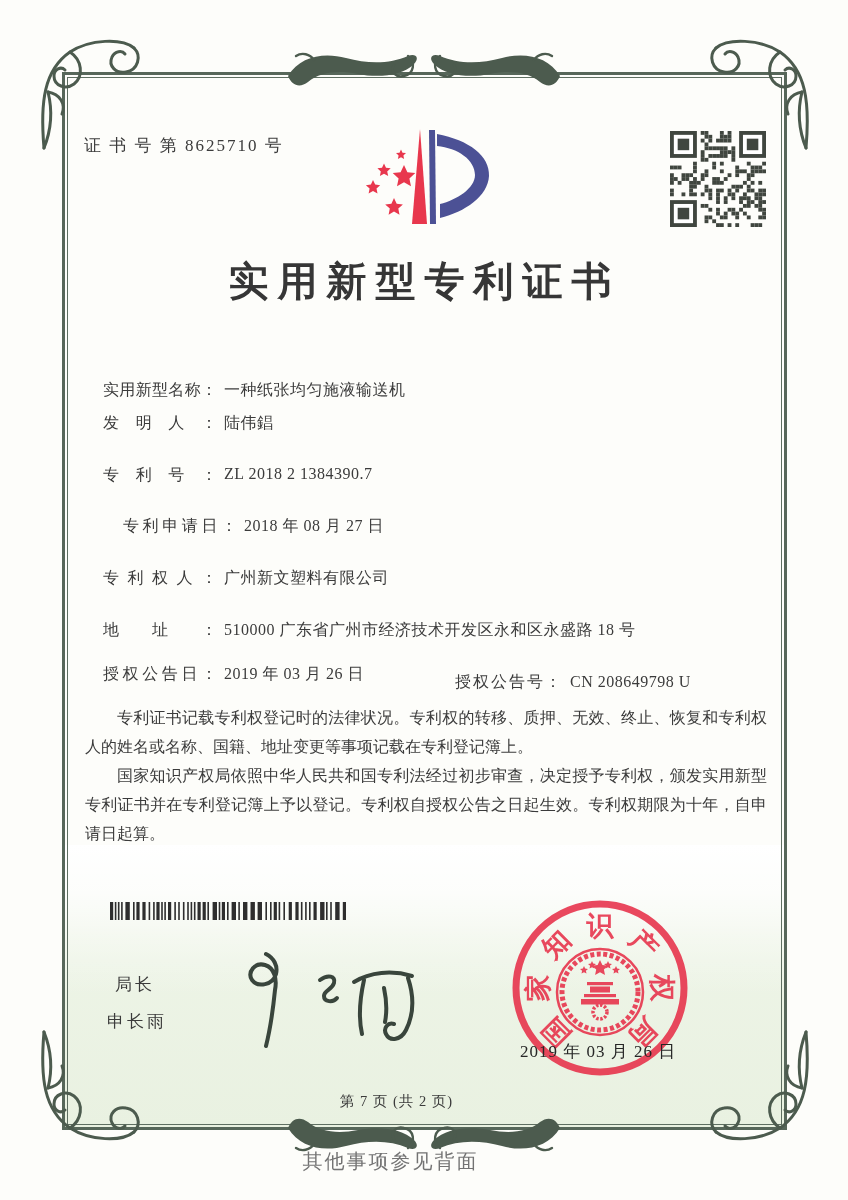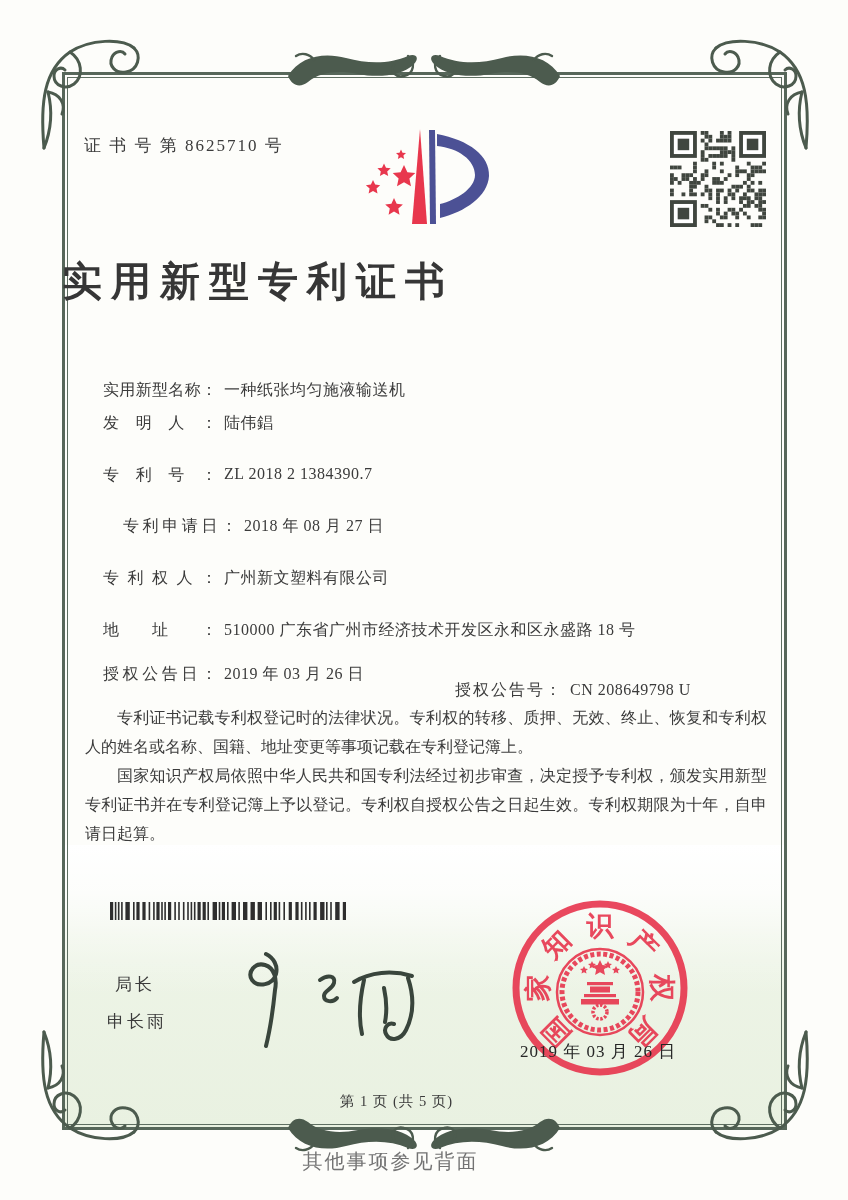--- a/index.html
+++ b/index.html
@@ -23,27 +23,27 @@
   .orn path{stroke:#4c5b4e;fill:none;stroke-width:3;stroke-linecap:round;}
   .orn .solid{fill:#4c5b4e;stroke:none;}
   .scroll path{stroke-width:2.4;}
 
   .cert-no{position:absolute;left:84px;top:134px;font-size:17px;letter-spacing:2px;z-index:3;}
 
   .logo{position:absolute;left:343px;top:116px;z-index:3;}
   .qr{position:absolute;left:670px;top:131px;z-index:3;}
   .qr .m{fill:#40463f;}
 
-  .title{position:absolute;left:62px;top:254px;width:725px;text-align:left;
+  .title{position:absolute;left:62px;top:254px;width:725px;text-align:center;
     font-size:40px;font-weight:600;letter-spacing:9px;color:#363636;z-index:3;}
 
   .row{position:absolute;left:103px;font-size:16px;white-space:nowrap;z-index:3;}
   .row .lab{display:inline-block;width:114px;text-align:justify;text-align-last:justify;vertical-align:top;}
   .row .val{padding-left:7px;letter-spacing:.5px;}
-  .row .right-part{position:absolute;left:352px;top:16px;text-align:center;}
+  .row .right-part{position:absolute;left:352px;top:8px;text-align:center;}
   .row .right-part .lab2{letter-spacing:2px;}
 
   .body-text{position:absolute;left:85px;top:703px;width:682px;font-size:16px;
     line-height:29px;text-align:justify;z-index:3;}
   .body-text p{margin:0;text-indent:2em;}
 
   .barcode{position:absolute;left:110px;top:902px;z-index:3;}
   .barcode rect{fill:#2e2e2e;}
 
   .seal{position:absolute;left:508px;top:896px;z-index:3;opacity:.88;}
@@ -505,16 +505,16 @@
     <path d="M30,4 C38,8 42,16 40,24 C37,35 22,38 16,30 C11,22 19,12 29,15 C39,18 41,30 39,40 C37,60 35,76 30,96"></path>
     <path d="M84,30 C92,24 100,26 98,33 C96,40 88,40 88,46 C88,52 97,53 101,48"></path>
     <path d="M118,32 C134,22 156,20 176,26"></path>
     <path d="M128,30 C124,48 122,66 126,84"></path>
     <path d="M172,28 C178,46 178,64 170,80 C165,90 154,92 150,84 C147,78 152,72 158,74"></path>
     <path d="M148,38 C151,52 151,62 149,72"></path>
   </svg>
 
   <div class="seal-date">2019 年 03 月 26 日</div>
 
-  <div class="page-info">第 1 页 (共 5 页)</div>
+  <div class="page-info">第 7 页 (共 2 页)</div>
   <div class="back-note">其他事项参见背面</div>
 
 </div>
 
 </body></html>

